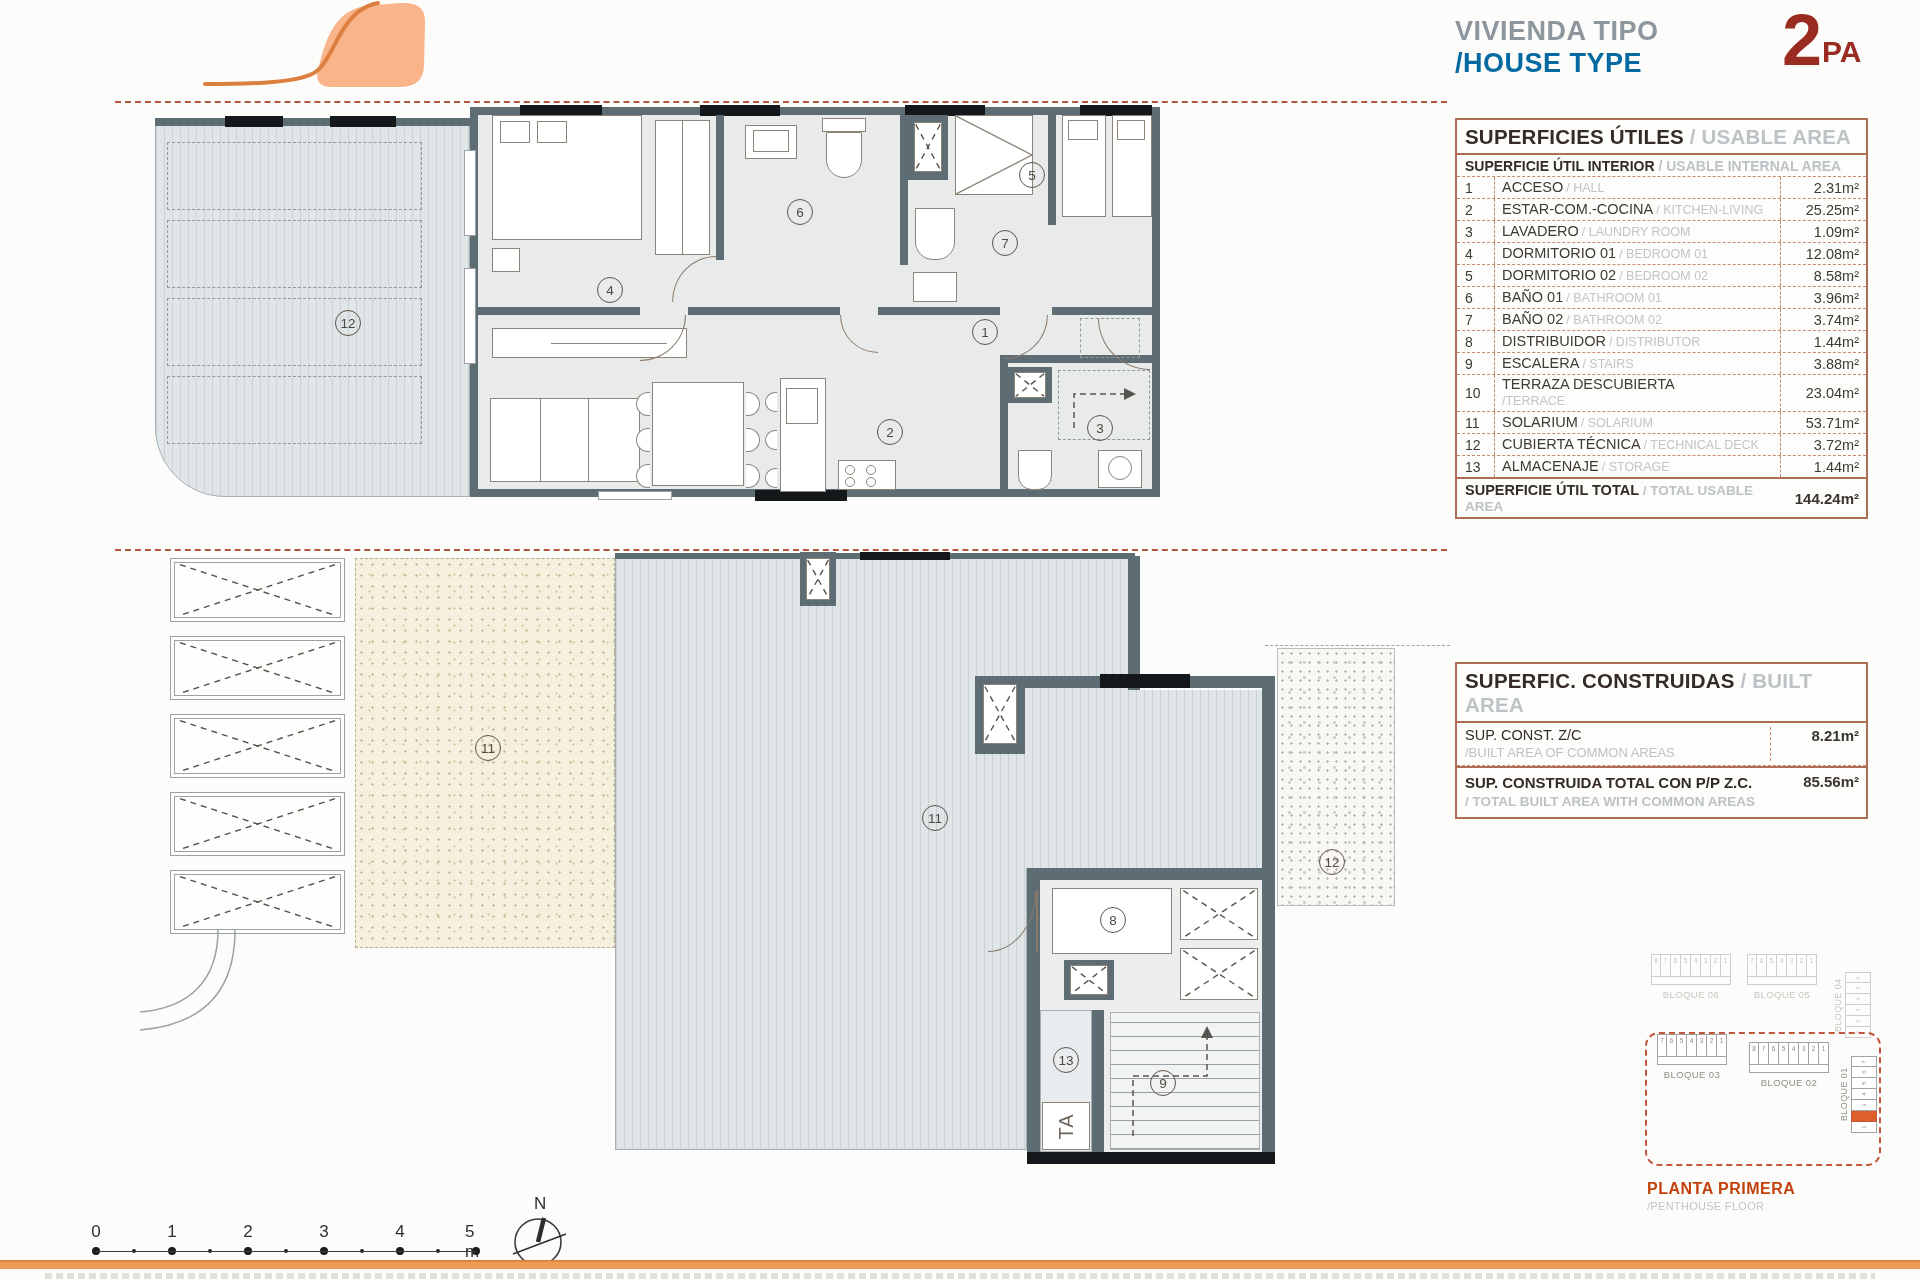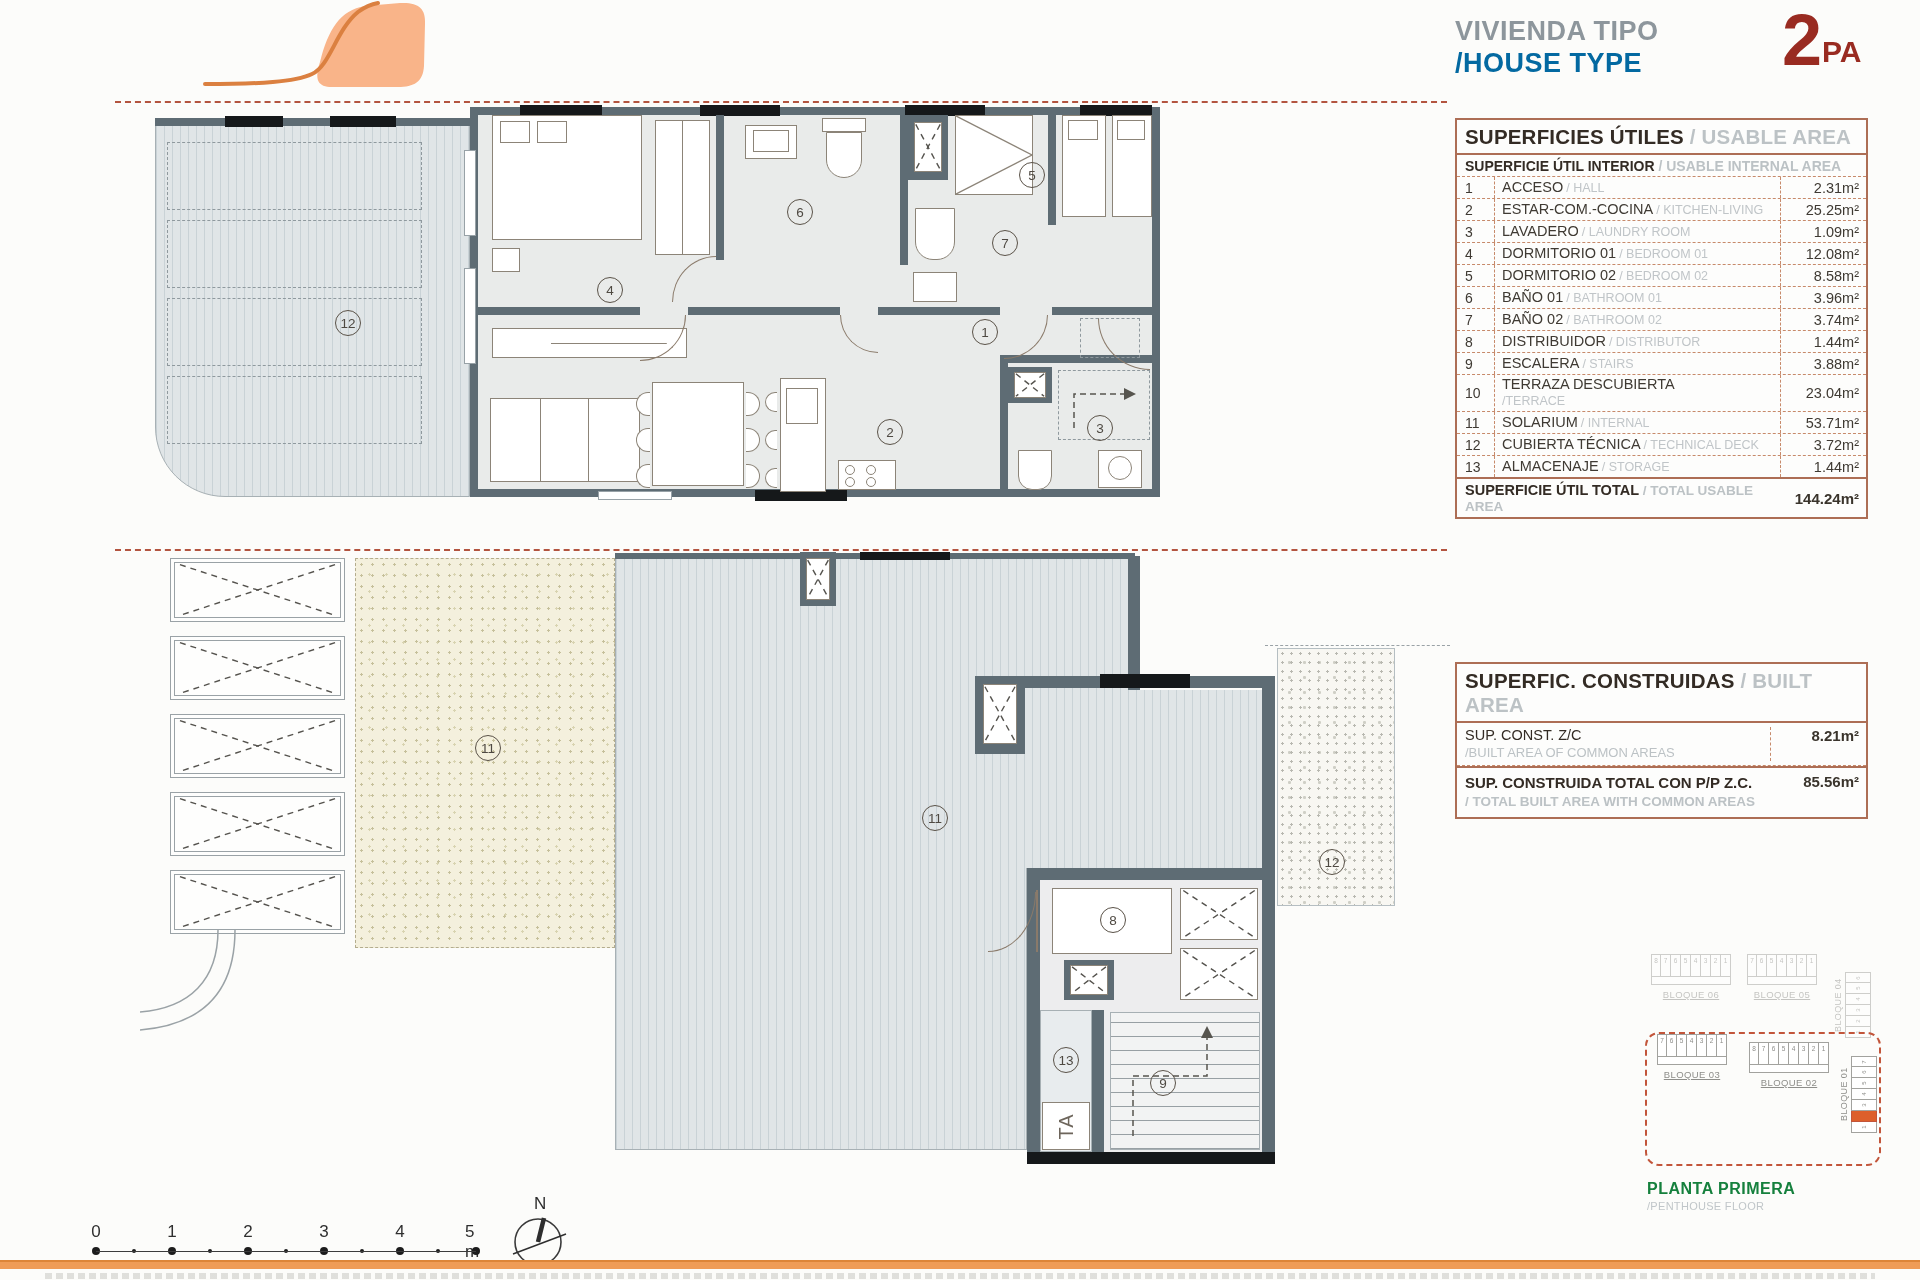--- a/index.html
+++ b/index.html
@@ -71,31 +71,31 @@
   .pk-in{position:absolute;left:3px;top:3px;right:3px;bottom:3px;border:1px solid #9aa2a6;overflow:hidden;}
   
   #keyplan{position:absolute;left:1643px;top:928px;width:272px;height:305px;}
   .kp-faded{opacity:.5;}
   .kp-block{position:absolute;}
   .kp-cells{display:flex;}
   .kp-cell{width:10px;height:23px;border:1px solid #a2a29e;border-left:none;font-size:6.5px;color:#8e8e8a;
            display:flex;justify-content:center;padding-top:2px;box-sizing:border-box;background:#fff;}
   .kp-cell:first-child{border-left:1px solid #a2a29e;}
   .kp-band{height:8px;border:1px solid #a2a29e;border-top:none;box-sizing:border-box;background:#fff;}
-  .kp-lbl{font-size:9.5px;color:#8e8e8a;text-align:center;margin-top:4px;letter-spacing:.4px;text-decoration:underline;}
+  .kp-lbl{font-size:9.5px;color:#8e8e8a;text-align:center;margin-top:4px;letter-spacing:.4px;}
   .kp-vblock{position:absolute;display:flex;}
   .kp-vlbl{font-size:9px;color:#8e8e8a;writing-mode:vertical-rl;transform:rotate(180deg);text-align:center;margin-right:2px;letter-spacing:.4px;}
   .kp-vcells{display:flex;flex-direction:column;}
   .kp-vcell{width:26px;height:11px;border:1px solid #a2a29e;border-top:none;box-sizing:border-box;background:#fff;
             display:flex;align-items:center;justify-content:center;}
   .kp-vcell:first-child{border-top:1px solid #a2a29e;}
   .kp-vcell i{font-style:normal;font-size:6px;color:#8e8e8a;transform:rotate(-90deg);}
   .kp-vcell.hl{background:#dd5f2b;border-color:#c2553a;}
   .kp-dash{position:absolute;border:2px dashed #c2553a;border-radius:14px;box-sizing:border-box;}
-  .kp-cap1{position:absolute;font-size:16px;font-weight:bold;color:#15803d;letter-spacing:.5px;}
+  .kp-cap1{position:absolute;font-size:16px;font-weight:bold;color:#c2410c;letter-spacing:.5px;}
   .kp-cap2{position:absolute;font-size:11px;color:#c0c6c9;letter-spacing:.3px;}
   
   #scalebar{position:absolute;left:88px;top:1222px;width:410px;height:40px;}
   .sc-lbl{position:absolute;top:0;font-size:17px;color:#2f2f2f;transform:translateX(-50%);}
   .sc-line{position:absolute;left:8px;top:29px;width:380px;height:1px;background:#3c3c3c;}
   .sc-dot{position:absolute;background:#1c1c1c;border-radius:50%;}
   #orangebar{position:absolute;left:0;top:1260px;width:1920px;height:9px;background:#ef9c57;border-top:2px solid #dd8538;box-sizing:border-box;}
   #ghosttext{position:absolute;left:45px;top:1273px;width:1830px;height:6px;opacity:.55;
              background:repeating-linear-gradient(90deg,#c8c8c3 0 7px,transparent 7px 11px);}
 </style>
@@ -392,21 +392,21 @@
           <div class="t-name"><span class="es">ESCALERA</span><span class="en">/ STAIRS</span></div>
           <div class="t-area">3.88m²</div>
         </div>
         <div class="t-row">
           <div class="t-num">10</div>
           <div class="t-name"><span class="es">TERRAZA DESCUBIERTA</span><span class="en blk">/TERRACE</span></div>
           <div class="t-area">23.04m²</div>
         </div>
         <div class="t-row">
           <div class="t-num">11</div>
-          <div class="t-name"><span class="es">SOLARIUM</span><span class="en">/ INTERNAL</span></div>
+          <div class="t-name"><span class="es">SOLARIUM</span><span class="en">/ SOLARIUM</span></div>
           <div class="t-area">53.71m²</div>
         </div>
         <div class="t-row">
           <div class="t-num">12</div>
           <div class="t-name"><span class="es">CUBIERTA TÉCNICA</span><span class="en">/ TECHNICAL DECK</span></div>
           <div class="t-area">3.72m²</div>
         </div>
         <div class="t-row">
           <div class="t-num">13</div>
           <div class="t-name"><span class="es">ALMACENAJE</span><span class="en">/ STORAGE</span></div>

